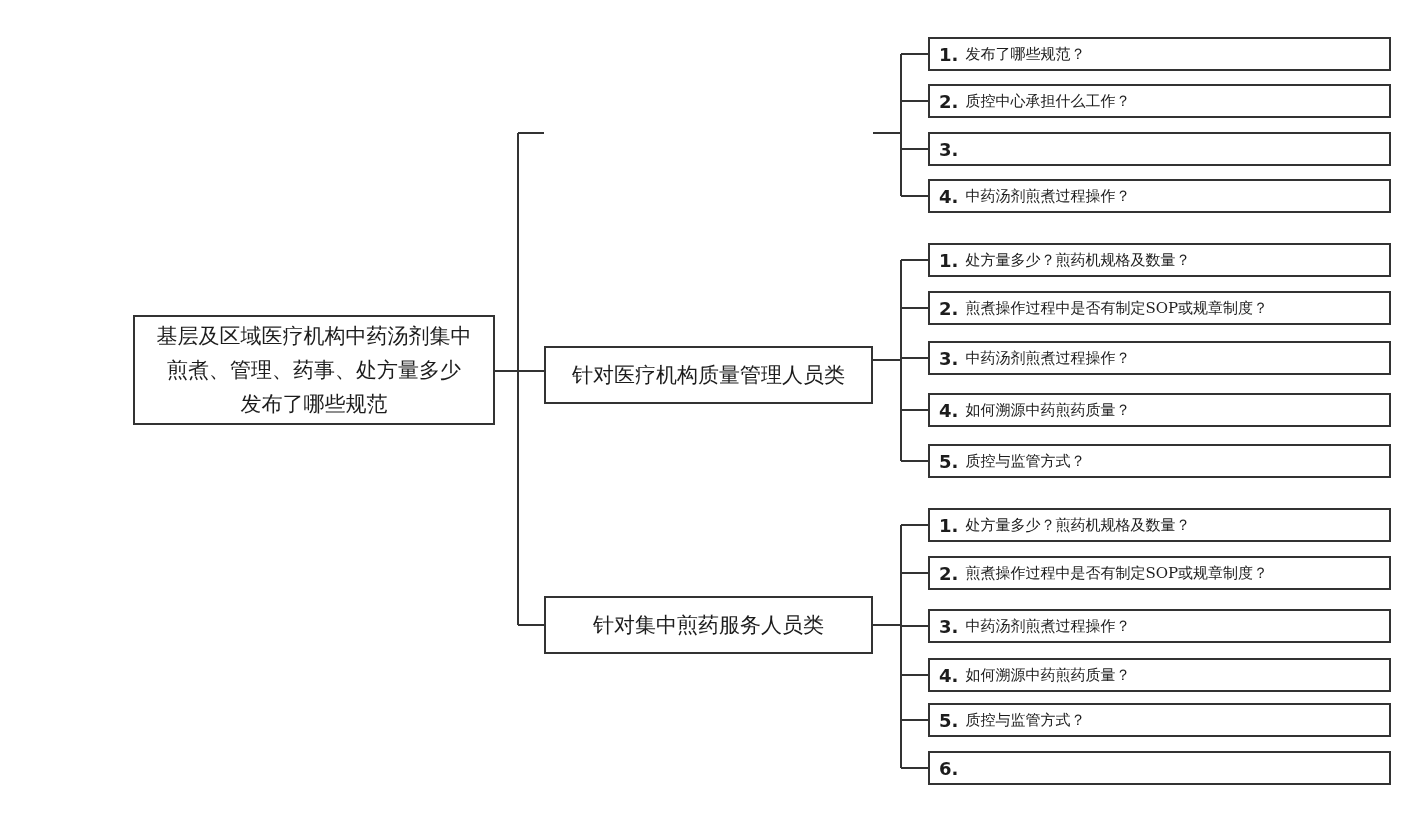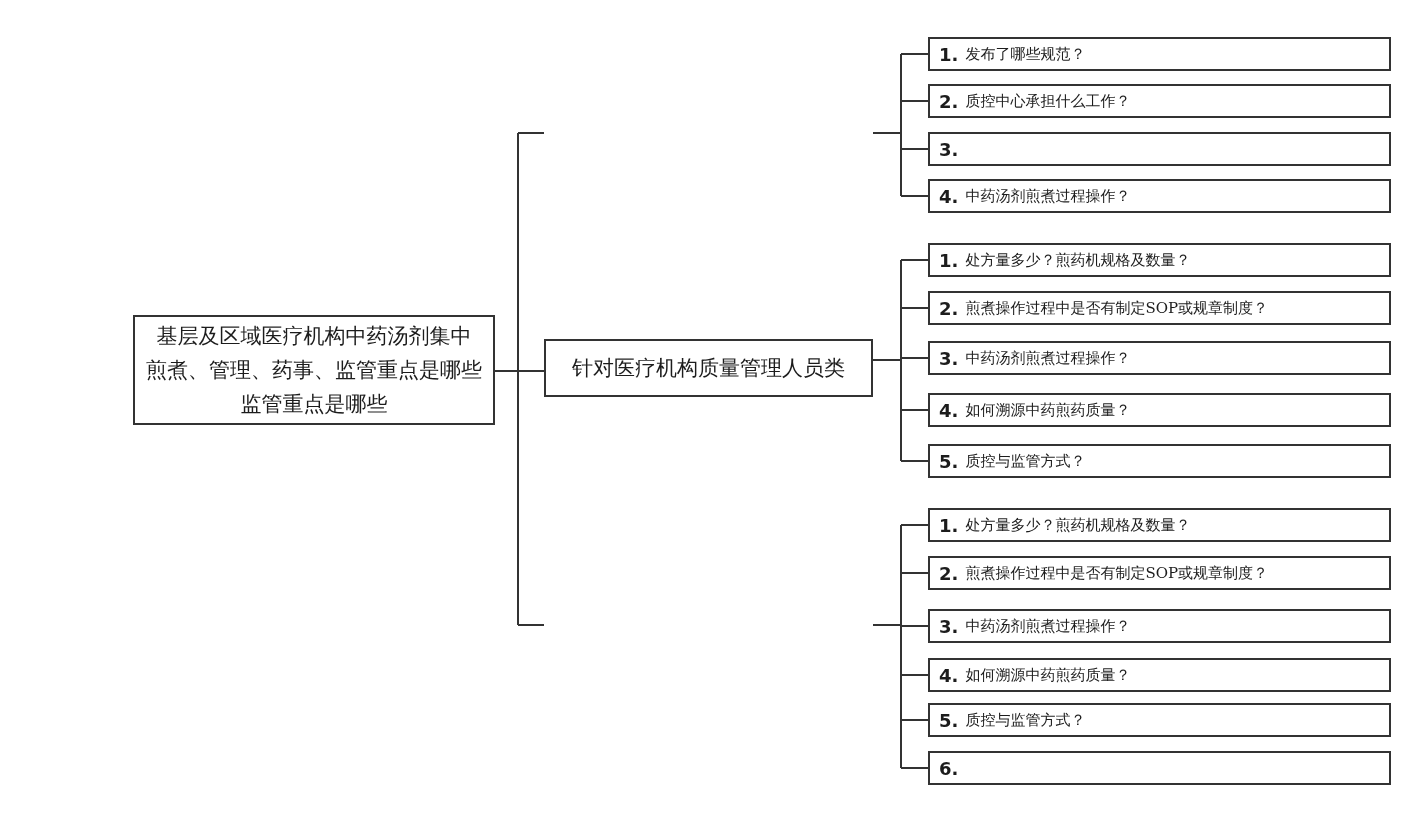--- a/index.html
+++ b/index.html
@@ -80,26 +80,29 @@
     <g stroke="#333333" stroke-width="2" fill="none">
       <path d="M495 371 H544 M518 133 V625 M518 133 H544 M518 625 H544"></path>
       <path d="M873 133 H901 M901 54 V196 M901 54 H928 M901 101 H928 M901 149 H928 M901 196 H928"></path>
       <path d="M873 360 H901 M901 260 V461 M901 260 H928 M901 308 H928 M901 358 H928 M901 410 H928 M901 461 H928"></path>
       <path d="M873 625 H901 M901 525 V768 M901 525 H928 M901 573 H928 M901 626 H928 M901 675 H928 M901 720 H928 M901 768 H928"></path>
     </g>
   </svg>
 
   <div class="node root-node">
     <div>基层及区域医疗机构中药汤剂集中</div>
-    <div>煎煮、管理、药事、监管重点是哪些</div>
-    <div>监管重点是哪些</div>
+    <div>煎煮、管理、药事、处方量多少</div>
+    <div>发布了哪些规范</div>
   </div>
 
-  <div class="node branch-node" style="top:339px">
+  <div class="node branch-node" style="top:346px">
     <span>针对医疗机构质量管理人员类</span>
+  </div>
+  <div class="node branch-node" style="top:596px">
+    <span>针对集中煎药服务人员类</span>
   </div>
 
   <div class="node question-node" style="top:37px">
     <span class="q-num">1.</span>
     <span class="q-text">发布了哪些规范？</span>
   </div>
   <div class="node question-node" style="top:84px">
     <span class="q-num">2.</span>
     <span class="q-text">质控中心承担什么工作？</span>
   </div>

